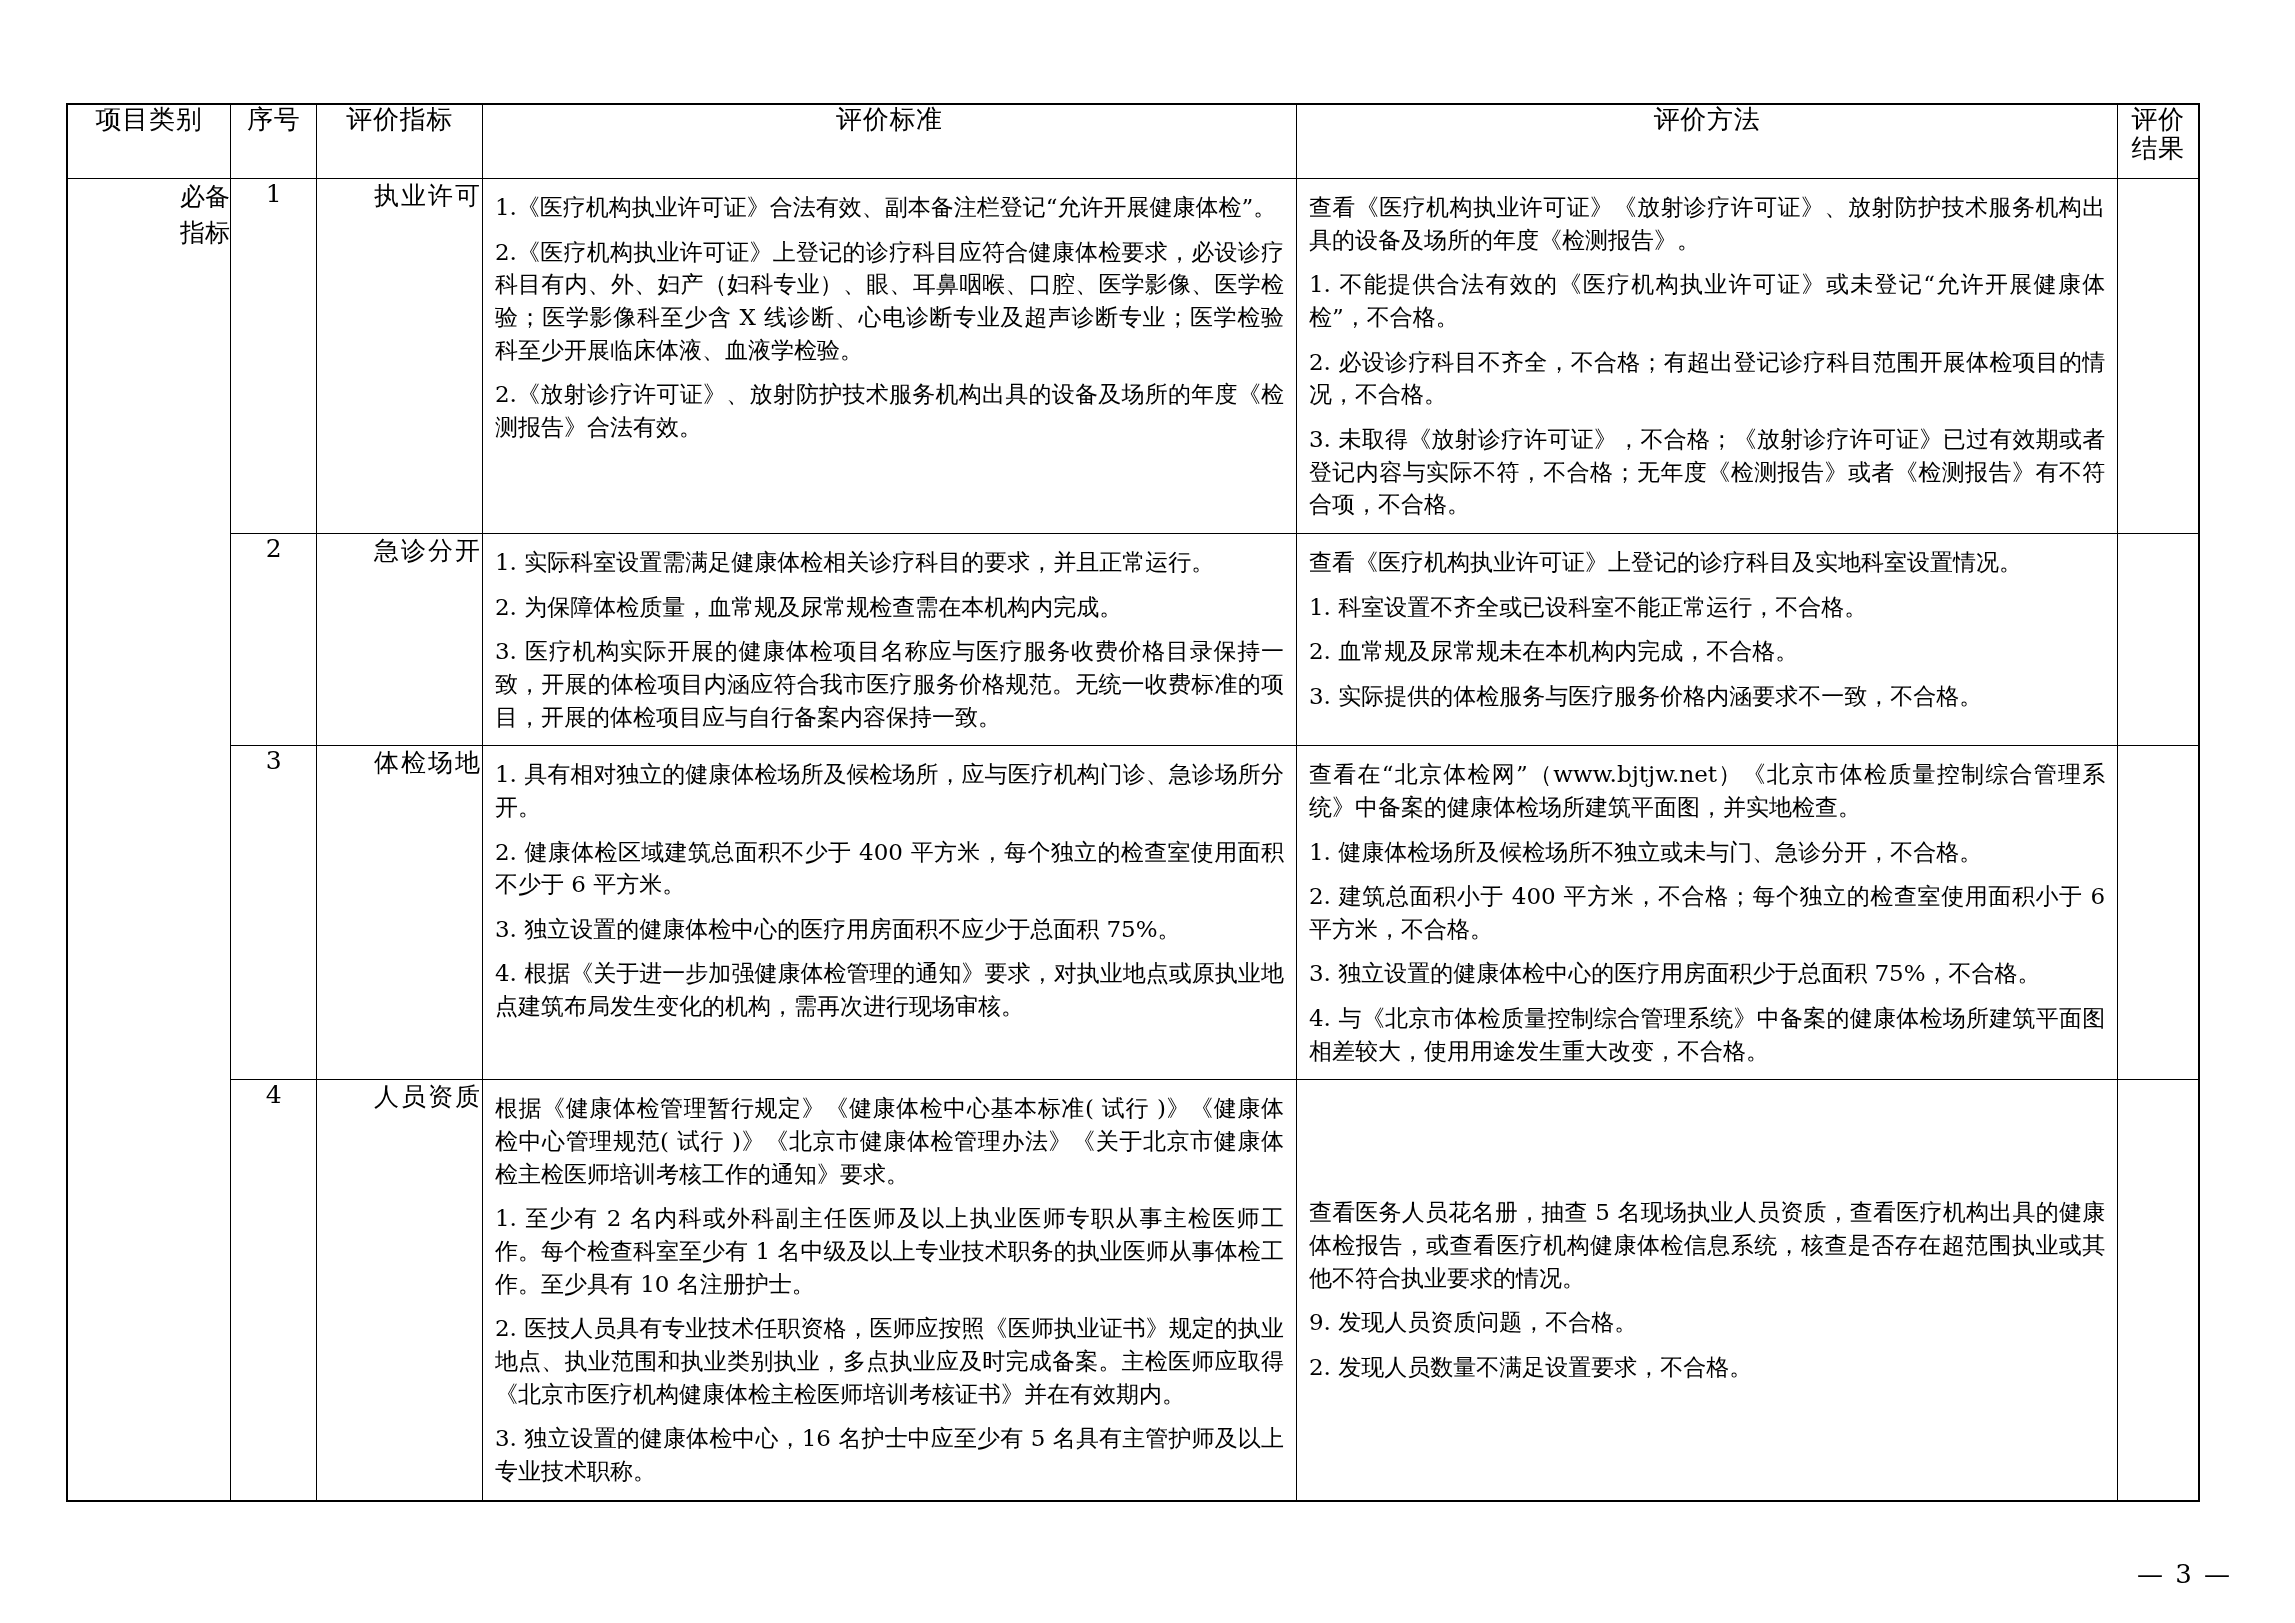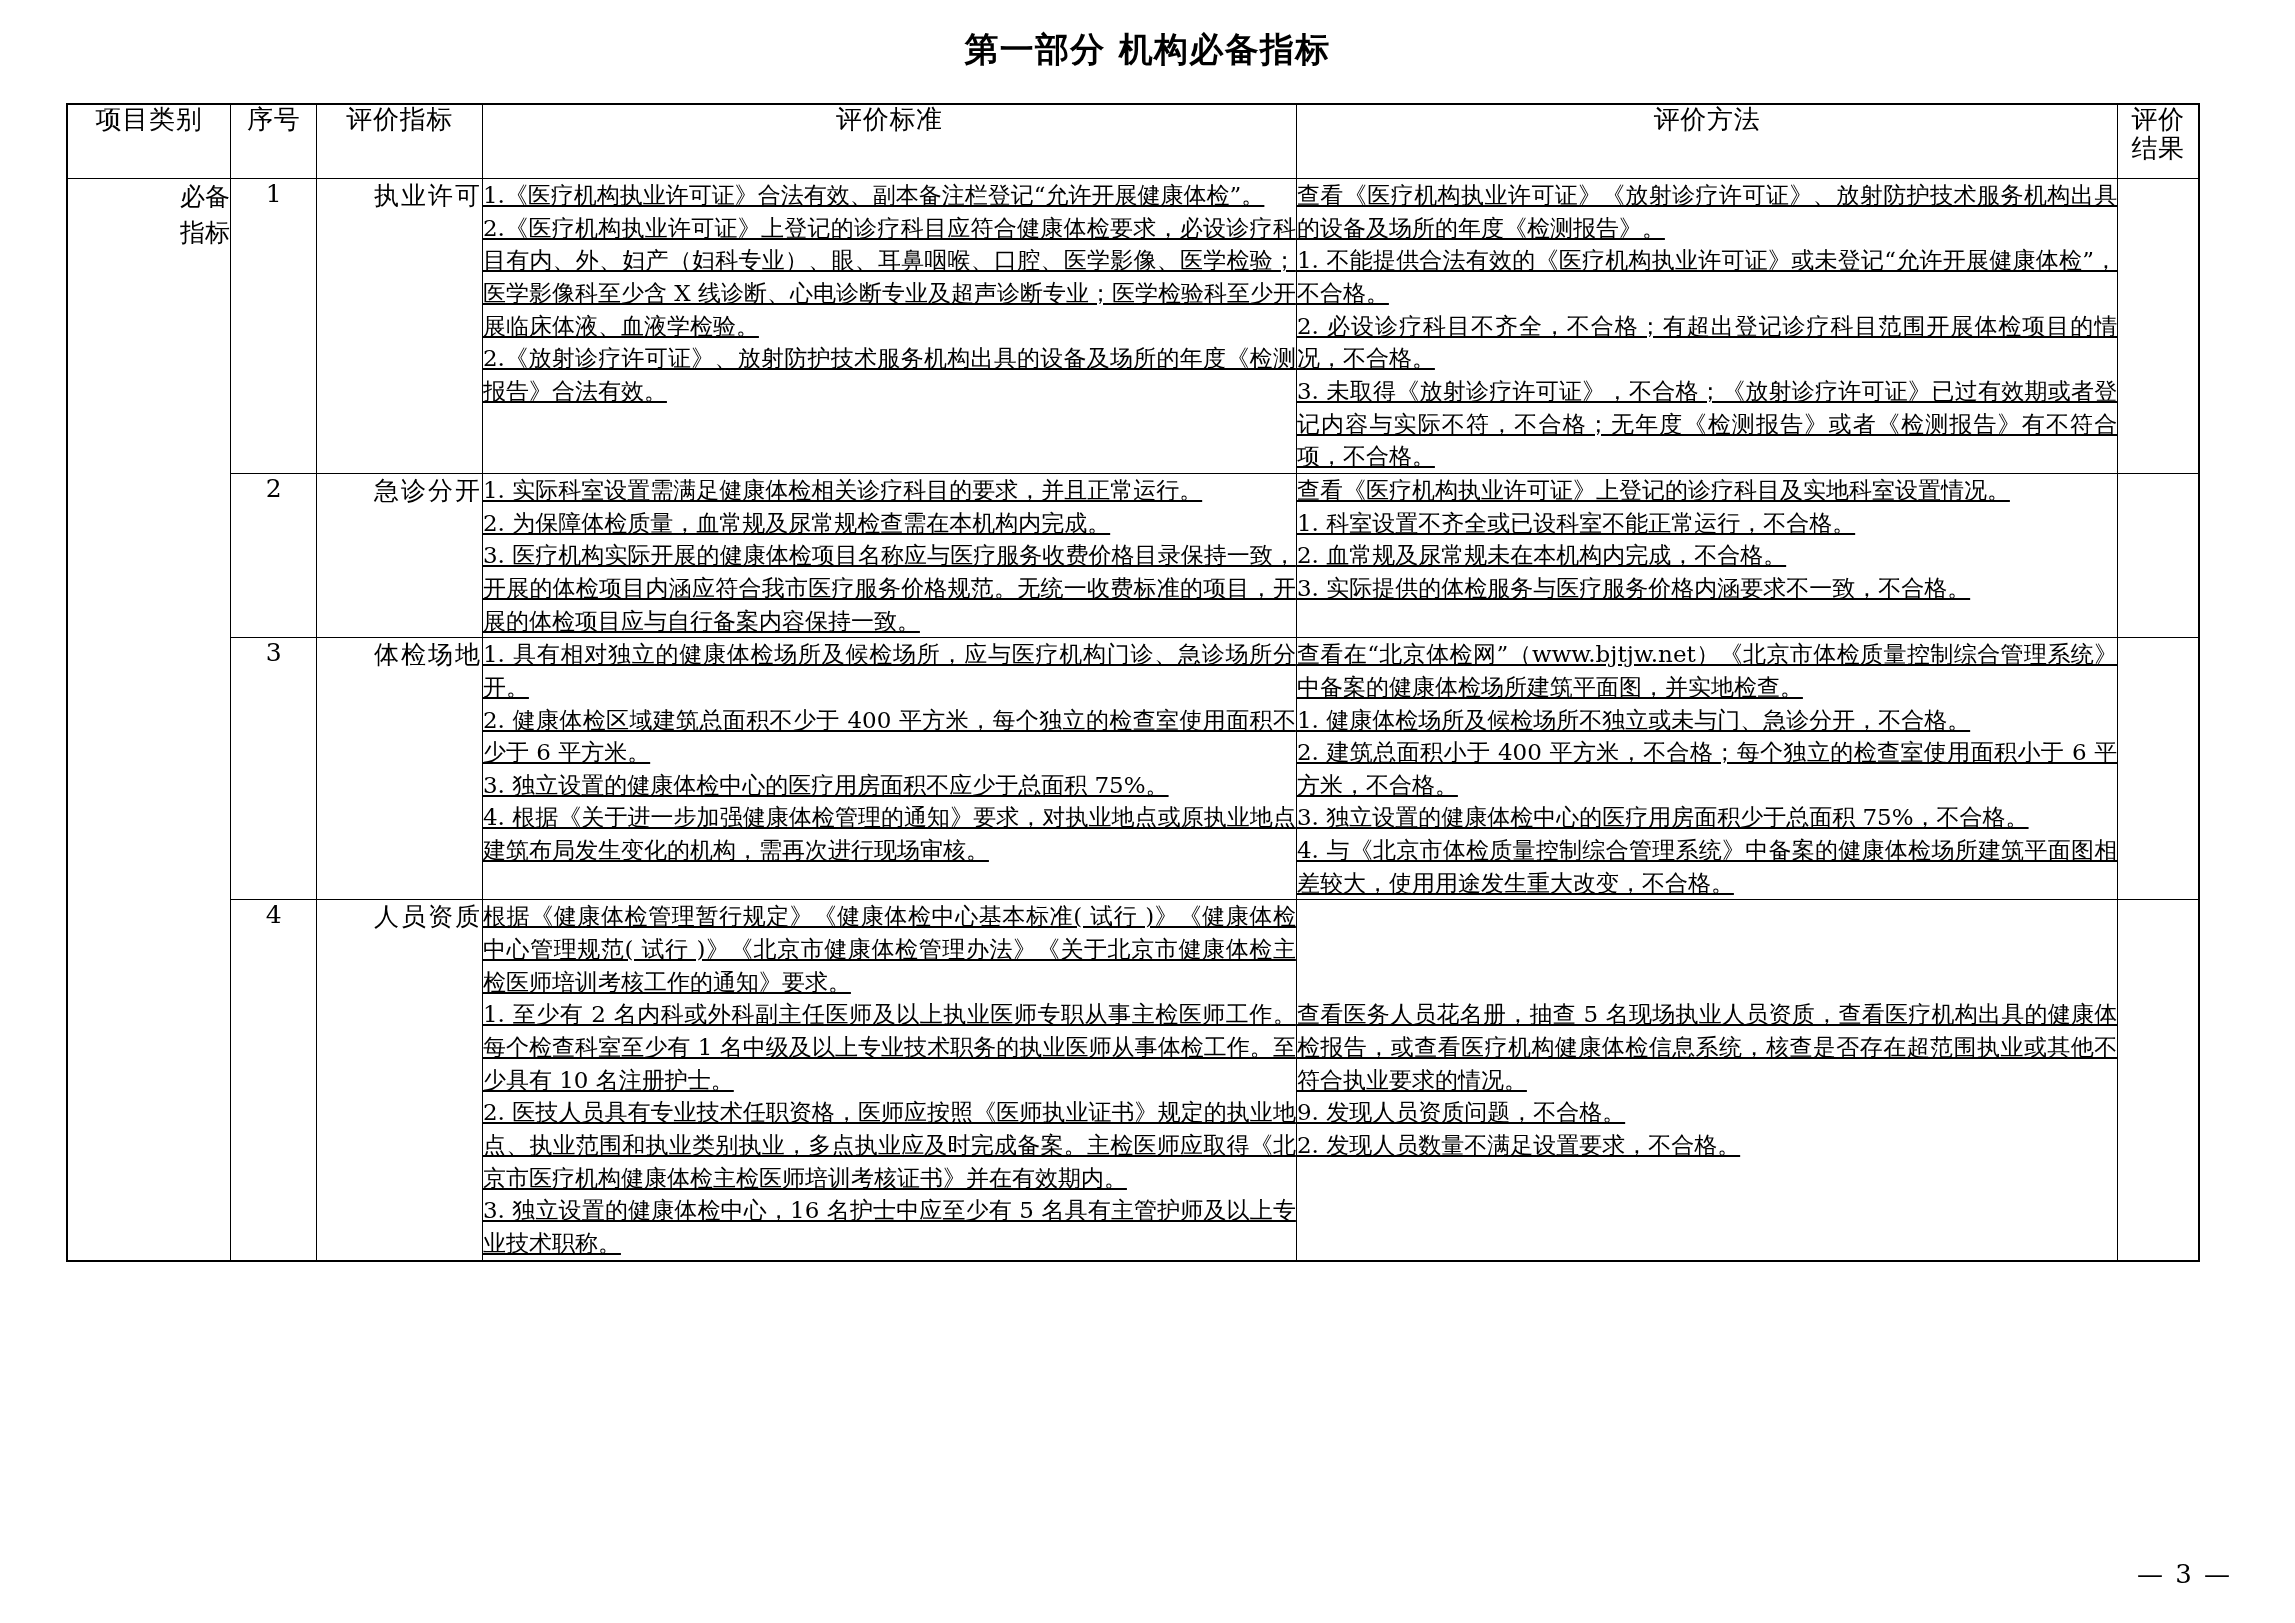--- a/index.html
+++ b/index.html
@@ -110,41 +110,39 @@
     vertical-align: top;
   }
   td.mth-cell.v-mid {
     vertical-align: middle;
   }
   td.res-cell {
     background: #ffffff;
   }
 
   td.std-cell p, td.mth-cell p {
-    margin: 0;
+    margin: 12px;
     padding: 0;
     text-indent: 0;
-    text-decoration: underline;
   }
 
   .page-num {
     position: absolute;
     right: 63px;
     bottom: 34px;
     font-size: 26px;
     font-family: "DejaVu Serif", "Liberation Serif", serif;
     letter-spacing: 2px;
   }
 </style>
 </head>
 <body>
 
 <div class="page">
 
-  <div class="doc-title">第一部分  机构必备指标</div>
 
   <table class="main">
     <colgroup>
       <col class="c-cat">
       <col class="c-no">
       <col class="c-ind">
       <col class="c-std">
       <col class="c-mth">
       <col class="c-res">
     </colgroup>

